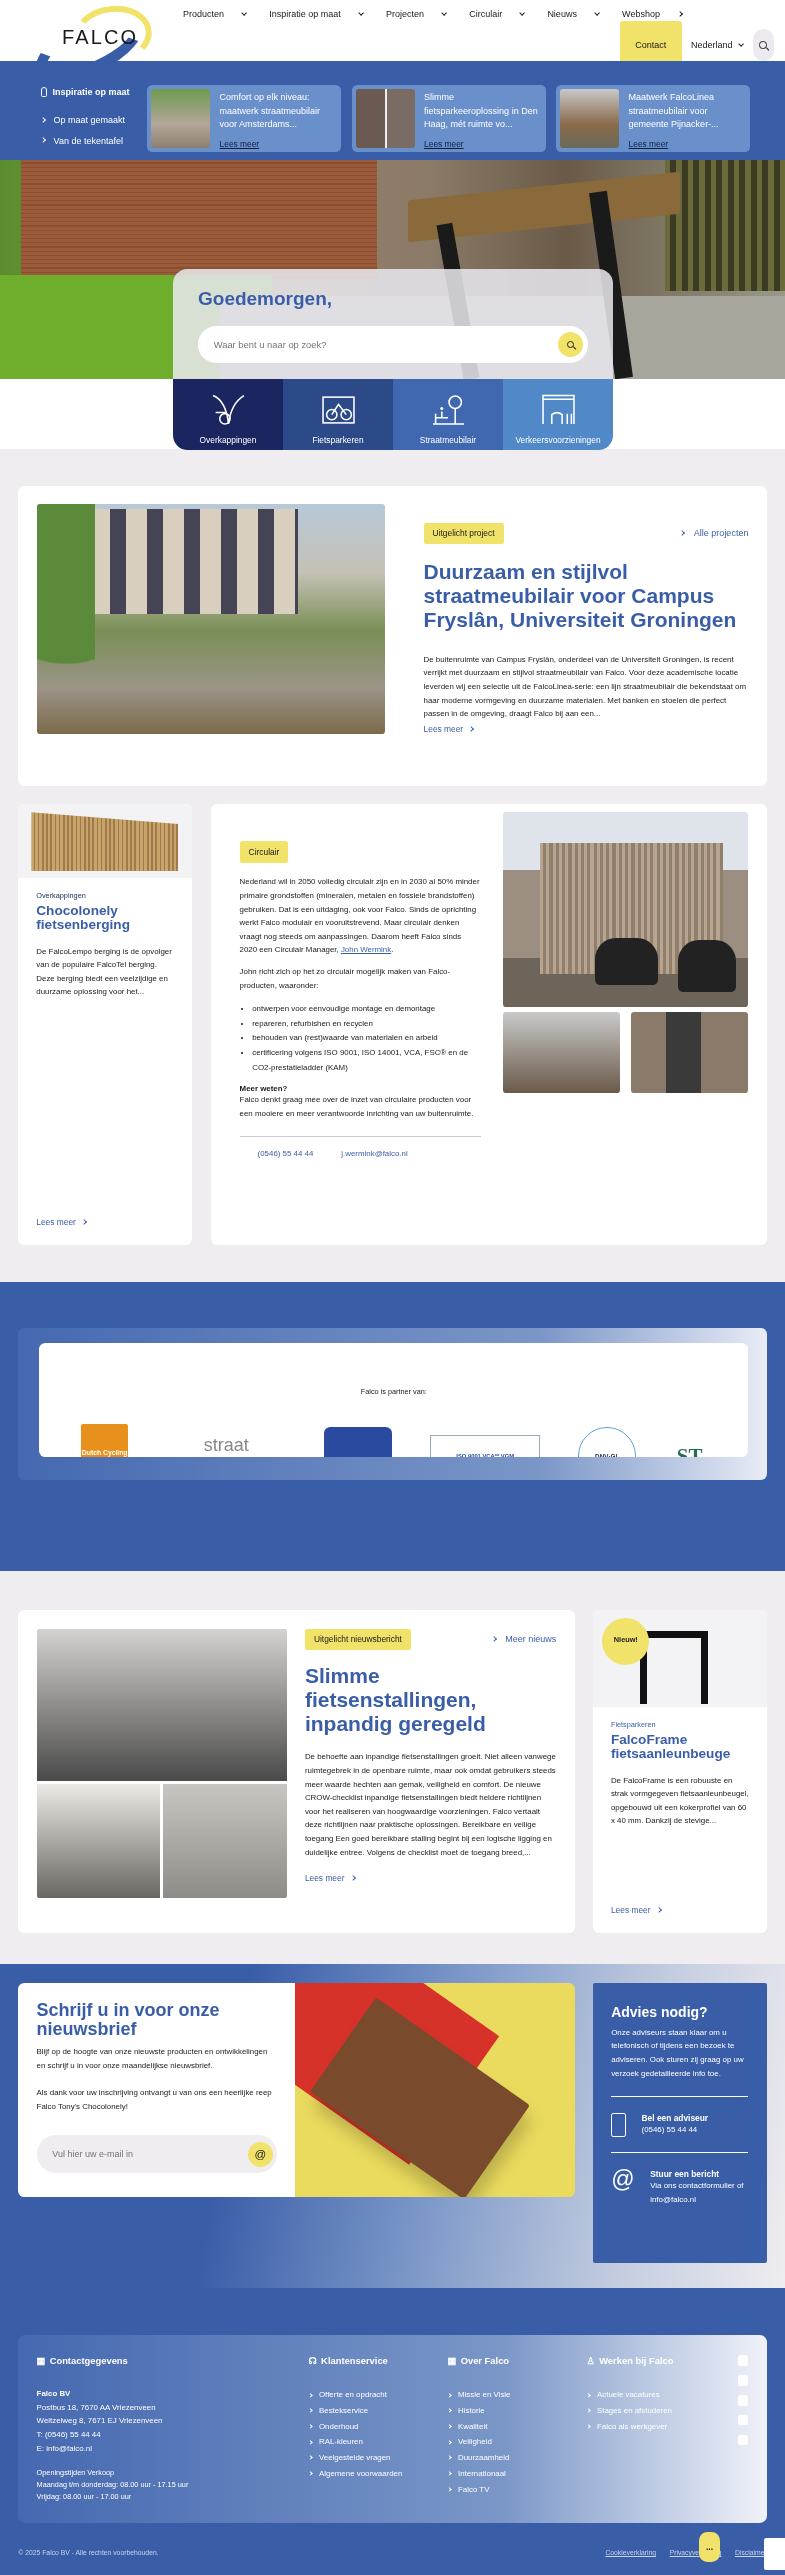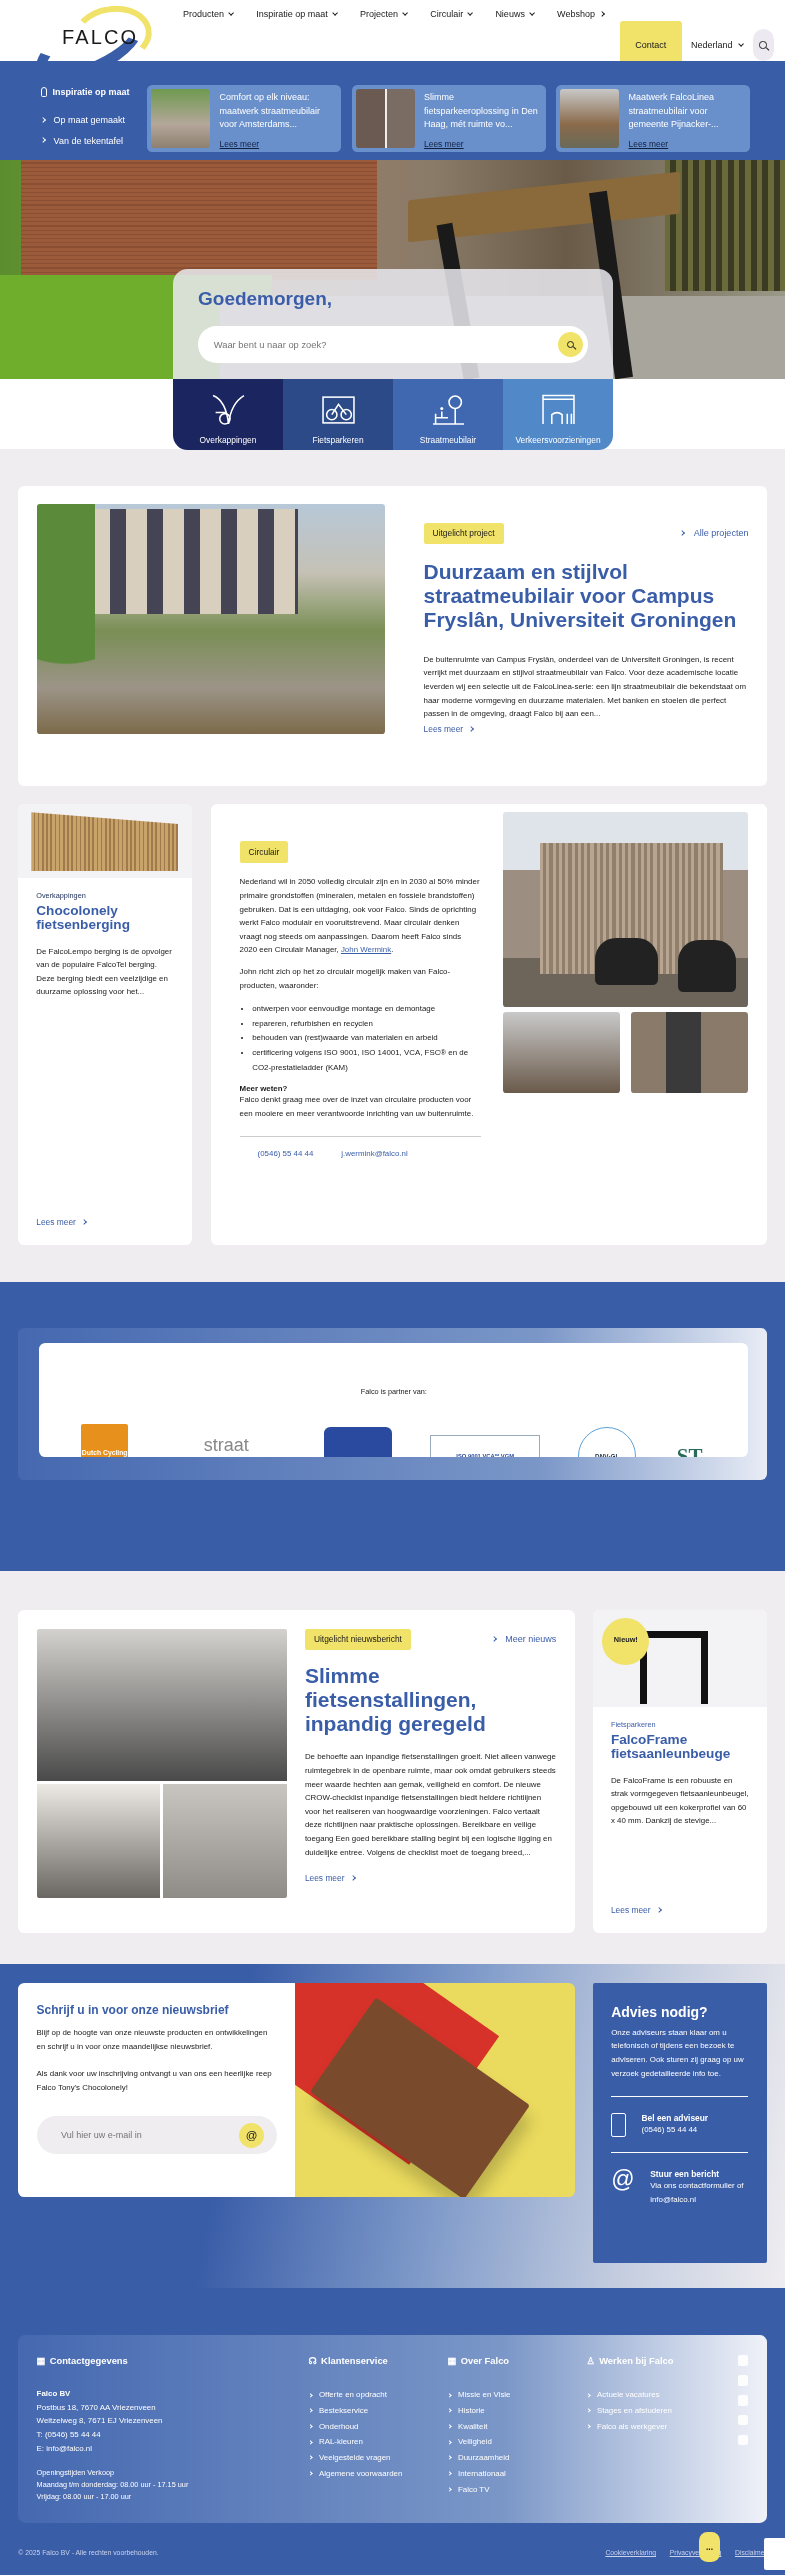--- a/index.html
+++ b/index.html
@@ -5,21 +5,21 @@
 *{box-sizing:border-box;margin:0;padding:0}
 html,body{width:785px;background:#efedf0;font-family:"Liberation Sans",sans-serif;color:#1a1a1a}
 a{color:inherit;text-decoration:none}
 
 .header{position:relative;height:61px;background:#fff}
 .logo{position:absolute;left:21px;top:5.2px;width:136px;height:65px;z-index:5}
 .logo .swoosh-blue{position:absolute;left:10.5px;top:15.7px;width:115px;height:52px;border-radius:50%;border:11.5px solid #3a5da8;border-color:transparent transparent #3a5da8 #3a5da8;transform:rotate(-25deg)}
 .logo .swoosh-y{position:absolute;left:52px;top:1px;width:79px;height:58px;border-radius:50%;border:6.3px solid #f1e26a;border-color:#f1e26a #f1e26a transparent transparent;transform:rotate(-8deg)}
 .logo .word{position:absolute;left:41px;top:21px;font-size:20px;letter-spacing:2.1px;color:#1a1a1a;font-weight:400}
 .nav{position:absolute;left:183px;top:9.4px;display:flex;gap:23px;font-size:9px}
-.nav .item{display:flex;align-items:center;gap:5px;cursor:pointer}
+.nav .item{display:flex;align-items:center;gap:18px;cursor:pointer}
 .chev-down{display:inline-block;width:4.2px;height:4.2px;border-right:1px solid #222;border-bottom:1px solid #222;transform:rotate(45deg);margin-top:-2.6px}
 .chev-right{display:inline-block;width:4.2px;height:4.2px;border-right:1px solid currentColor;border-top:1px solid currentColor;transform:rotate(45deg)}
 .hdr-right{position:absolute;right:11.5px;top:29px;display:flex;align-items:center;height:32px}
 .contact-btn{background:#f1e26a;height:48px;width:62px;display:flex;align-items:center;justify-content:center;font-size:9px;border-radius:3.1px 3.1px 0 0}
 .lang{display:flex;align-items:center;gap:6.3px;font-size:9px;padding:0 9.4px}
 .search-circ{width:21px;height:32px;border-radius:10.5px;background:#eceaf0;display:flex;align-items:center;justify-content:center}
 .mag{width:7.3px;height:7.3px;border:1px solid #222;border-radius:50%;position:relative}
 .mag::after{content:"";position:absolute;width:1px;height:3.7px;background:#222;right:-2.1px;bottom:-3.1px;transform:rotate(-45deg)}
 
 .mega{background:#3a5da8;height:99px;position:relative;padding-top:24px}
@@ -103,23 +103,23 @@
 .newscard .imgs .c{background:linear-gradient(180deg,#c9c6c2,#8f8c88);border-radius:0 0 2.1px 0}
 .newscard .body{flex:1;padding-top:0}
 .newscard .h2{margin:13.6px 0 14.7px}
 .news .prod{height:323px;width:174px}
 .nieuw{position:absolute;left:9.4px;top:7.9px;width:47px;height:47px;border-radius:50%;background:#f1e26a;display:flex;align-items:flex-start;justify-content:center;padding-top:16.7px;font-size:7.3px;font-weight:700}
 .frame{position:absolute;left:47px;top:21px;width:68px;height:73px;border:7.3px solid #111;border-bottom:none}
 
 .nl-sec{margin-top:31px;height:324px;background:linear-gradient(100deg,#3a5da8 0%,#3a5da8 30%,#7b97c8 55%,#c4cde0 80%,#efedf0 100%);padding:18.3px 18.3px 0;display:flex;gap:18.3px;position:relative}
 .nl{width:557px;height:214px;display:flex;overflow:hidden;border-radius:6.3px}
 .nl .l{width:277px;background:#fff;padding:18.3px}
-.nl h2{font-size:12px;line-height:19px;color:#3a5da8;font-weight:700;margin-bottom:6.3px}
+.nl h2{font-size:18px;line-height:19px;color:#3a5da8;font-weight:700;margin-bottom:6.3px}
 .nl .p{font-size:7.9px;line-height:13.6px}
-.nl .inp{margin-top:22px;height:38px;border-radius:19px;background:#efedf0;display:flex;align-items:center;justify-content:center;padding:0 4.2px 0 15.7px}
+.nl .inp{margin-top:22px;height:38px;border-radius:19px;background:#efedf0;display:flex;align-items:center;justify-content:space-between;padding:0 4.2px 0 15.7px}
 .nl .inp input{background:transparent;border:none;outline:none;font-size:9px;color:#999;width:178px;font-family:"Liberation Sans",sans-serif}
 .nl .r{flex:1;background:#eadb5e;position:relative;overflow:hidden}
 .bar{position:absolute;left:-31px;top:-21px;width:209px;height:157px;background:#d6322a;transform:rotate(35deg)}
 .choc{position:absolute;left:31px;top:58px;width:188px;height:115px;background:#7a4a2c;transform:rotate(35deg);border-radius:3.1px;box-shadow:10.5px 10.5px 15.7px rgba(0,0,0,0.2)}
 .advies{width:174px;height:280px;background:#3a5da8;border-radius:2px;color:#fff;padding:21px 18.3px}
 .advies h3{font-size:14px;font-weight:700;margin-bottom:6.3px}
 .advies .p{font-size:7.9px;line-height:13.6px}
 .advies .hr{height:1px;background:#fff;margin:15.7px 0}
 .advies .it{display:flex;gap:15.7px}
 .advies .it .t{font-weight:700;font-size:8.4px}

